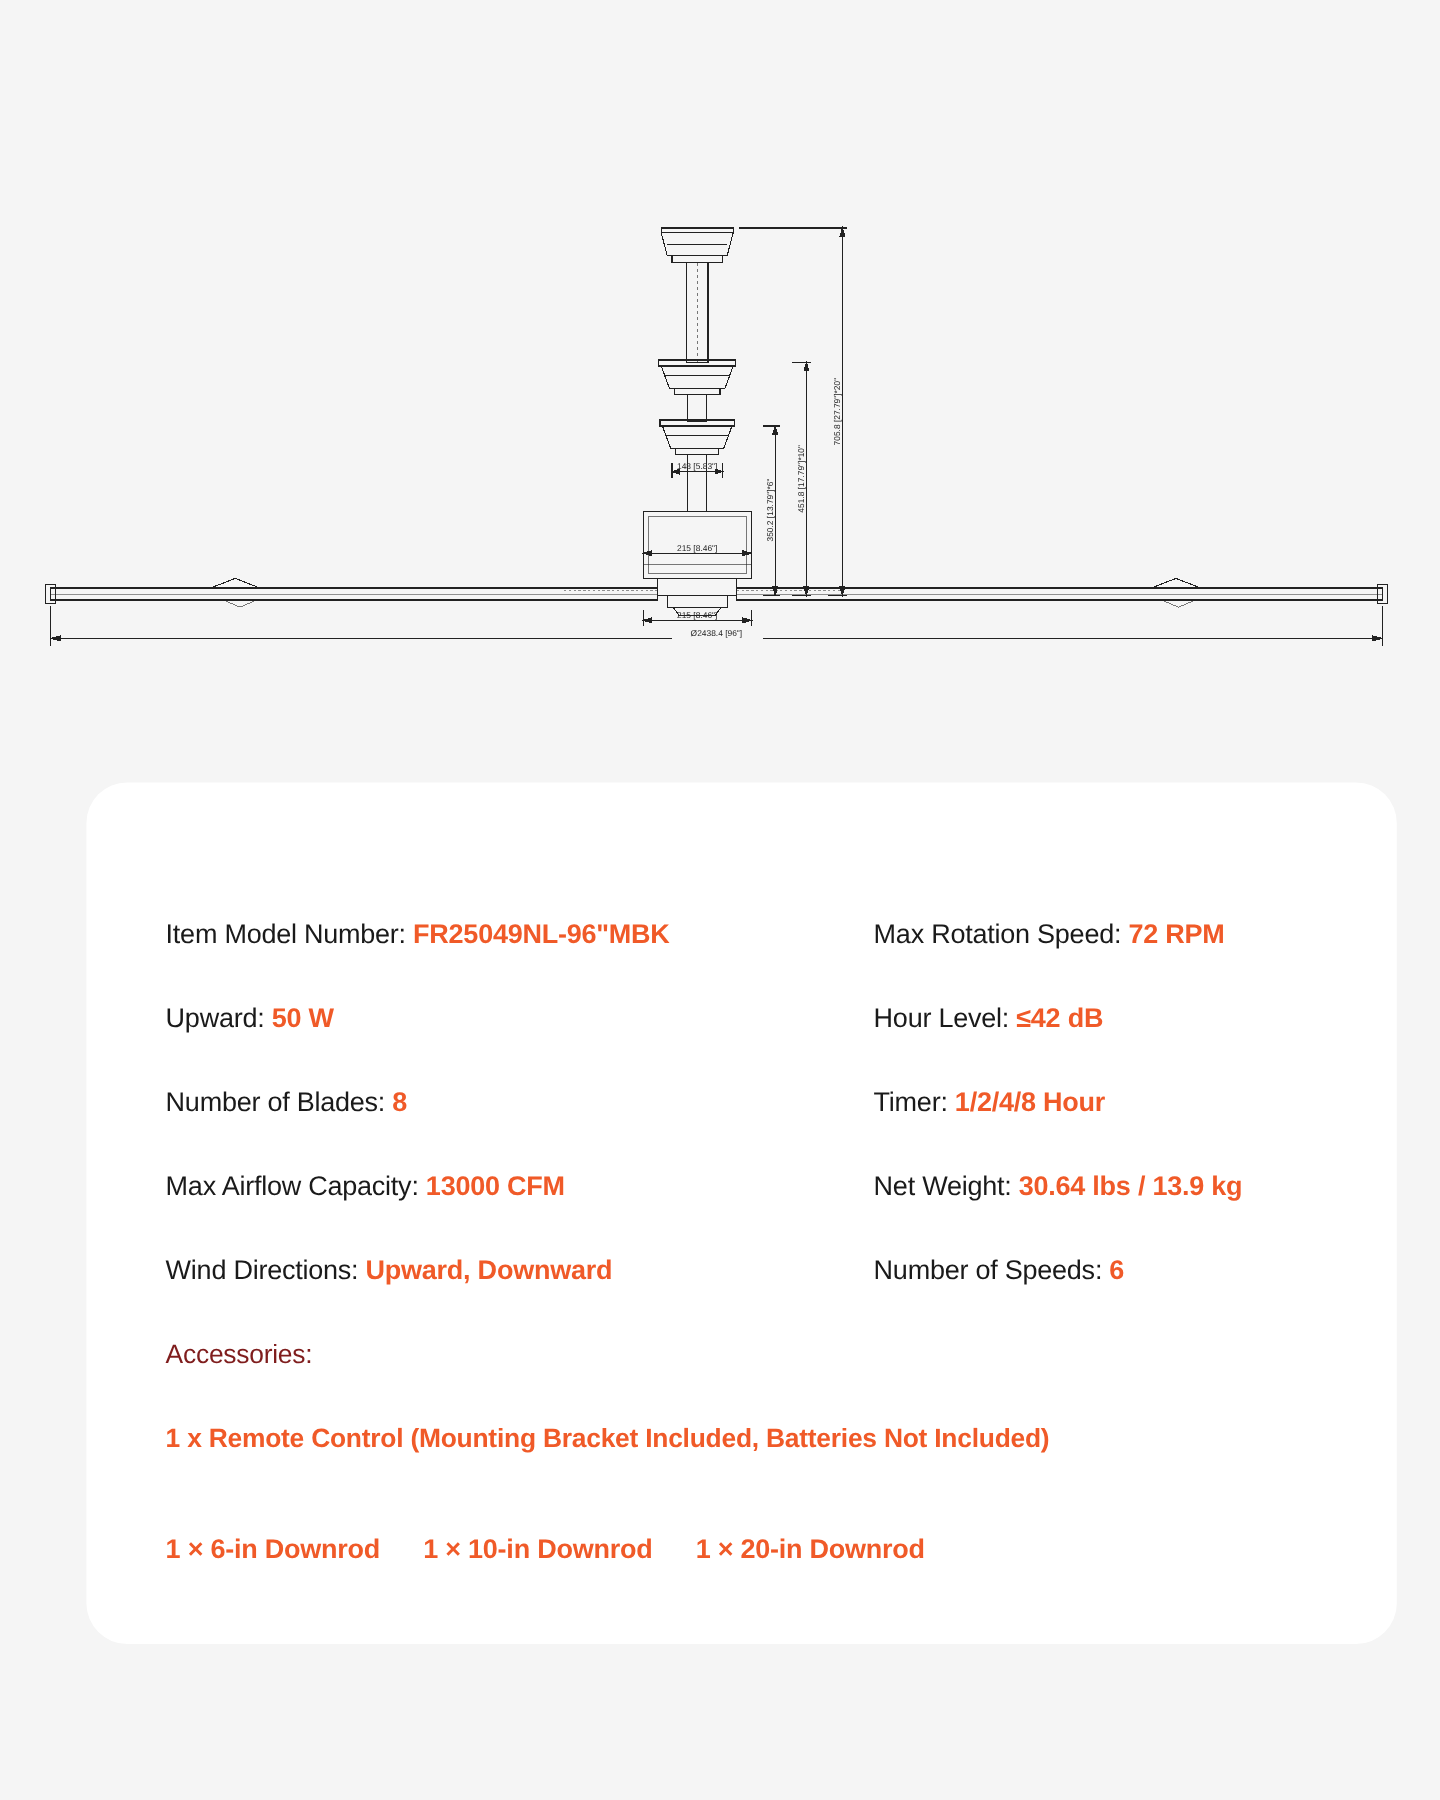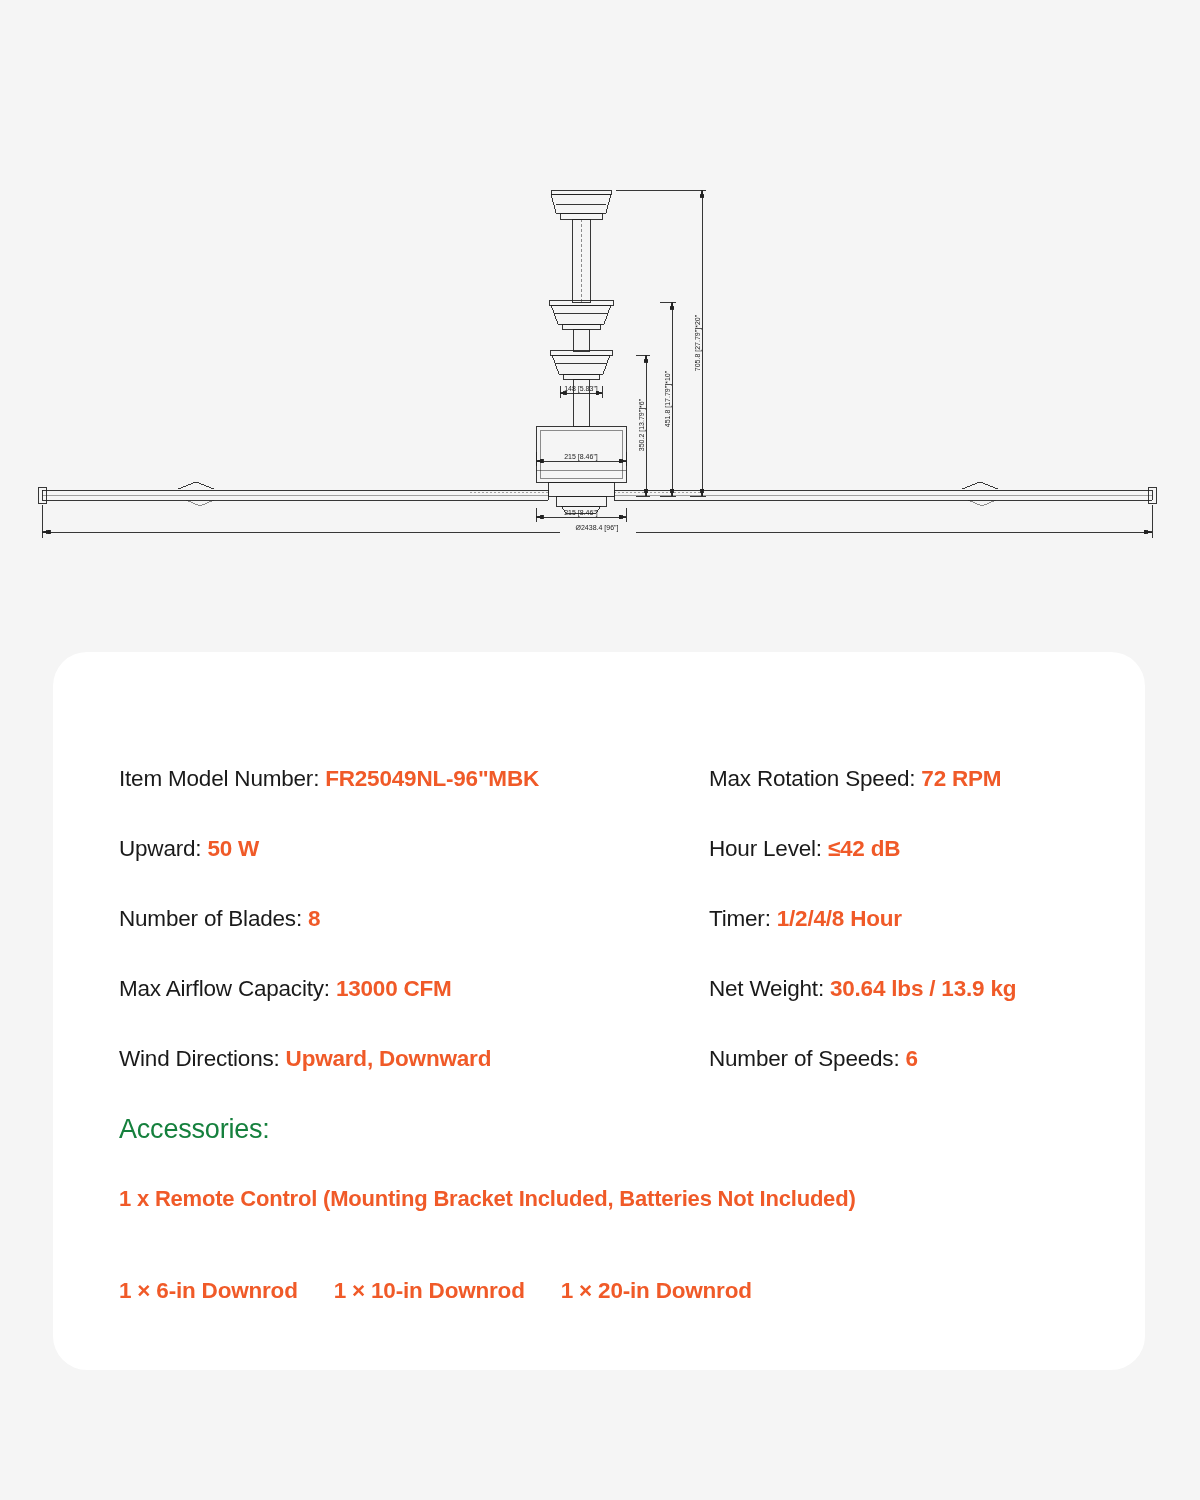--- a/index.html
+++ b/index.html
@@ -29,21 +29,21 @@
   .diagram-svg {
     display: block;
     position: absolute;
     top: 0;
     left: 0;
   }
 
   
   .spec-card {
     position: absolute;
-    left: 53px;
+    left: 72px;
     top: 652px;
     width: 1092px;
     height: 718px;
     background: #ffffff;
     border-radius: 34px;
   }
   .spec-inner {
     position: absolute;
     left: 66px;
     top: 92px;
@@ -64,22 +64,22 @@
     white-space: nowrap;
   }
   .spec-label { font-weight: 400; color: #1a1a1a; }
   .spec-value { font-weight: 700; color: #f05a28; margin-left: 6px; }
 
   .accessories-label {
     margin-top: 0px;
     height: 70px;
     display: flex;
     align-items: center;
-    font-size: 27px;
-    color: #15803d;
+    font-size: 22px;
+    color: #7f1d1d;
     letter-spacing: -0.2px;
   }
   .accessory-line {
     height: 70px;
     display: flex;
     align-items: center;
     font-size: 22px;
     font-weight: 700;
     color: #f05a28;
     letter-spacing: -0.2px;

